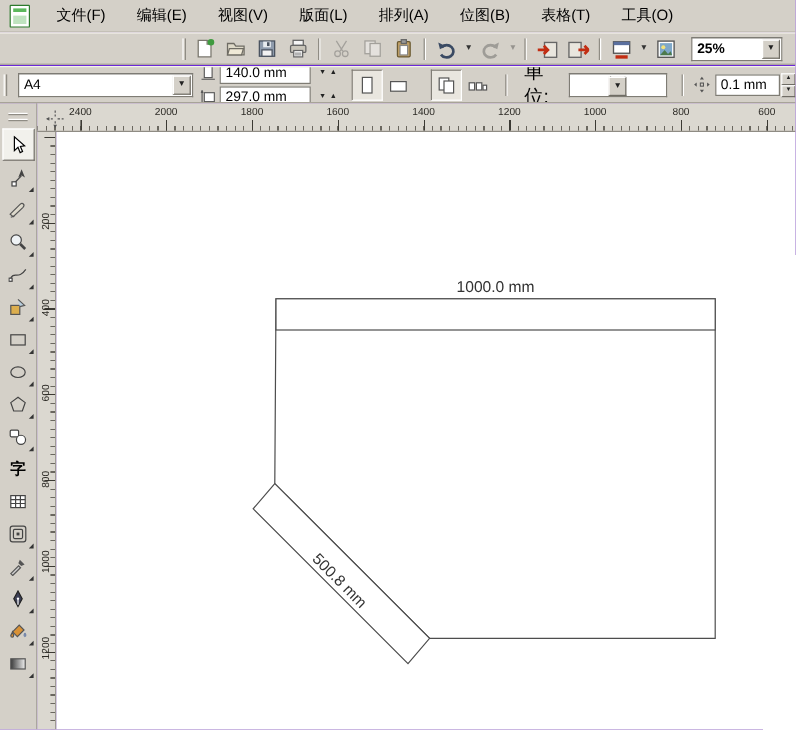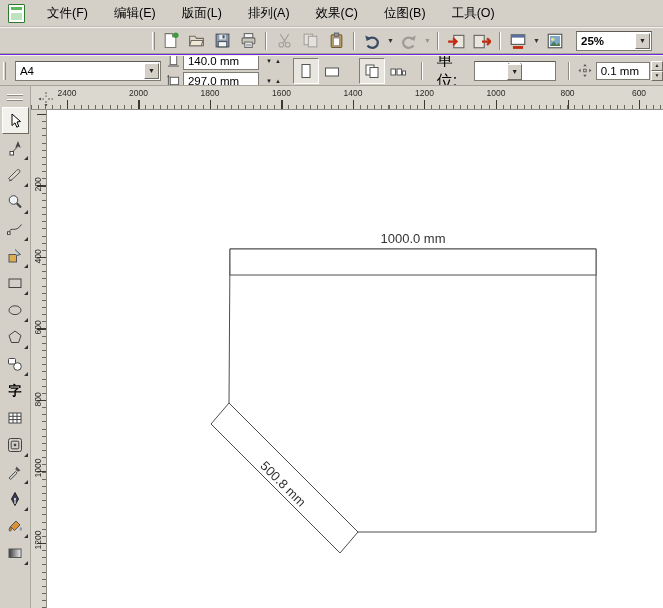--- a/index.html
+++ b/index.html
@@ -66,24 +66,25 @@
 </style>
 </head>
 <body>
 
 <div id="win">
 
   <div id="menubar" class="row">
     <div class="appicon"></div>
     <div class="menu-item">文件(F)</div>
     <div class="menu-item">编辑(E)</div>
+    <div class="menu-item">视图(V)</div>
     <div class="menu-item">版面(L)</div>
     <div class="menu-item">排列(A)</div>
-    <div class="menu-item">效果(C)</div>
     <div class="menu-item">位图(B)</div>
+    <div class="menu-item">表格(T)</div>
     <div class="menu-item">工具(O)</div>
 
   </div>
 
   <div id="toolbar" class="row">
     <div style="width:150px"></div>
     <div class="grip"></div>
 
     <div class="tbtn">
       <svg width="17" height="17" viewBox="0 0 16 16">

